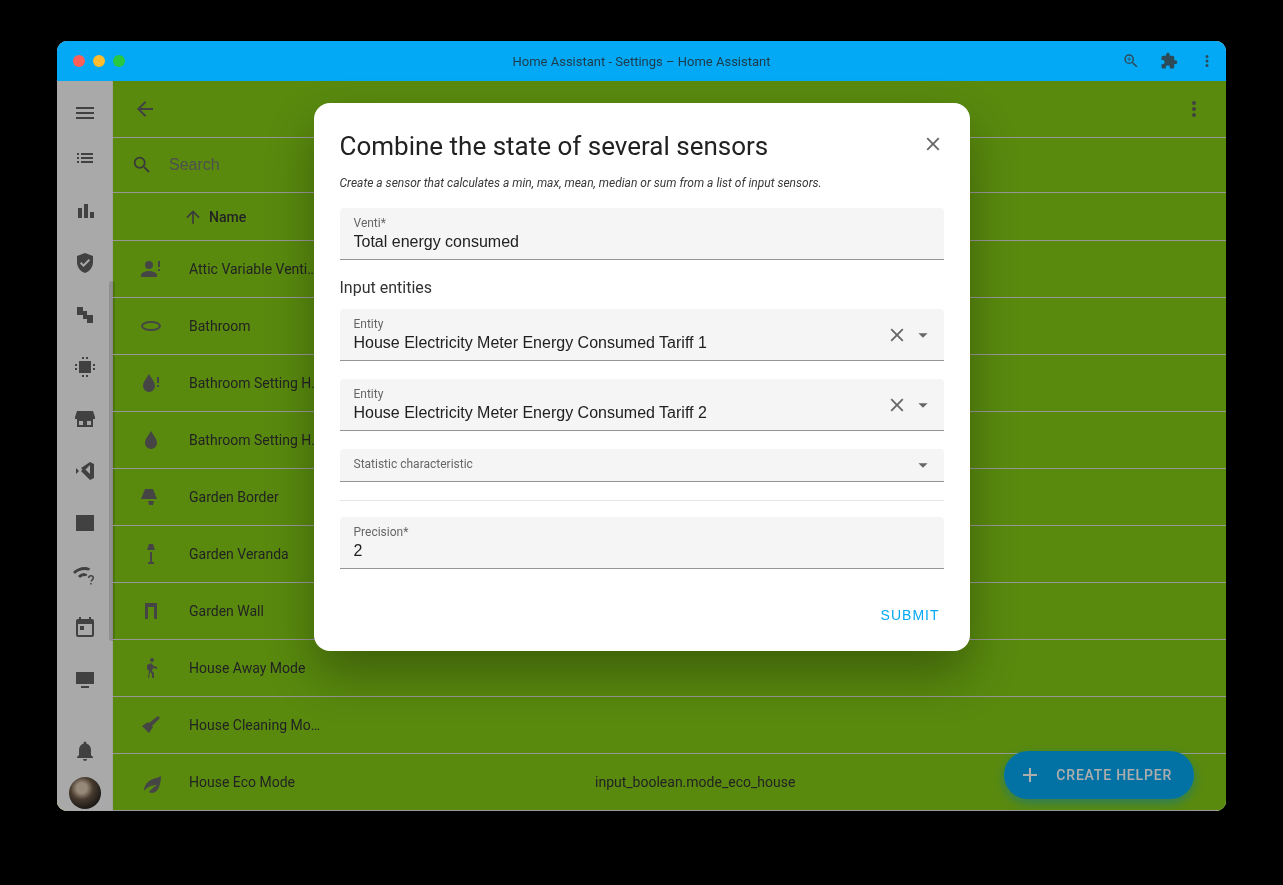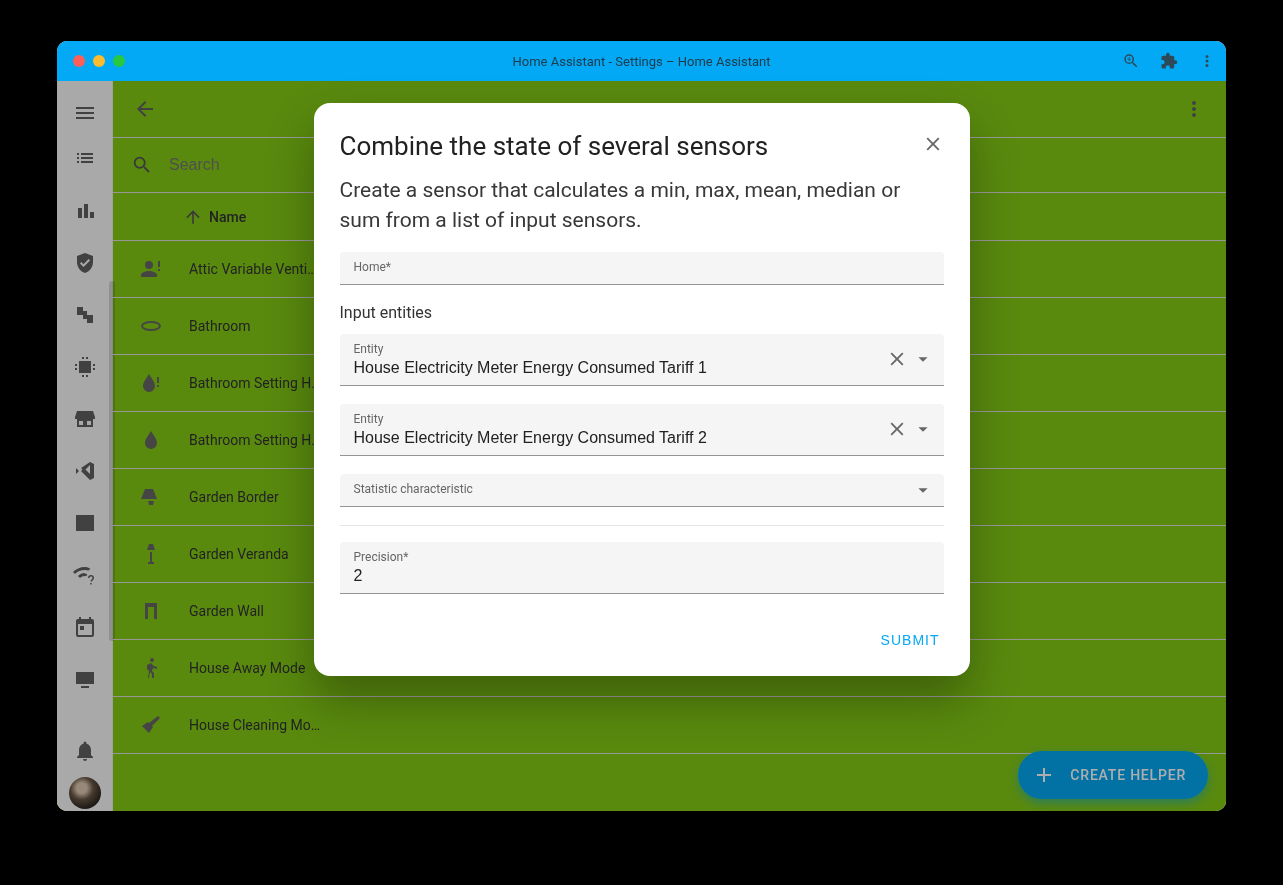--- a/index.html
+++ b/index.html
@@ -82,21 +82,21 @@
   top: 40px;
   width: 6px;
   height: 360px;
   background: rgba(0,0,0,0.15);
   border-radius: 3px;
 }
 .rows-wrap { position: relative; }
 
 .fab {
   position: absolute;
-  right: 18px;
+  right: 32px;
   bottom: 20px;
   height: 48px;
   background: #03a9f4;
   color: #fff;
   border-radius: 26px;
   display:flex; align-items:center; gap: 14px;
   padding: 0 22px 0 14px;
   font-size: 14px; letter-spacing: 0.8px; font-weight:500;
   box-shadow: 0 4px 10px rgba(3,169,244,0.5);
 }
@@ -115,21 +115,21 @@
   background: #fff;
   border-radius: 16px;
   box-shadow: 0 24px 48px rgba(0,0,0,.3);
   padding: 24px 0 16px 0;
   display:flex; flex-direction:column;
 }
 .dialog-body { padding: 0 26px; overflow-y:auto; flex:1;}
 .dialog-header { display:flex; align-items:center; justify-content:space-between; padding: 4px 26px 10px 26px;}
 .dialog-title { font-size: 26px; color:#212121; font-weight:400;}
 .close-btn svg { width:22px; height:22px; fill:#666; }
-.dialog-desc { font-size: 21px; color:#383838; line-height:1.45; padding: 4px 26px 16px 26px;}
+.dialog-desc { font-size: 12px; color:#383838; line-height:1.45; padding: 4px 26px 16px 26px; font-style: italic;}
 
 .field {
   background: #f5f5f5;
   border-bottom: 1px solid #949494;
   border-radius: 4px 4px 0 0;
   padding: 8px 14px 8px 14px;
   margin-bottom: 18px;
   position: relative;
 }
 .field-label { font-size:12px; color:#666; display:block; margin-bottom:2px;}
@@ -297,20 +297,28 @@
                 <path d="M13 2a2 2 0 110 4 2 2 0 010-4zM9 22l1-7-2-2V9l4-2 3 3 3 1v2l-4-1-1 3 2 2v5h-2v-4l-2-2-1 6z"></path>
               </svg>
           <div class="row-name">House Away Mode</div>
         </div>
         <div class="row">
           <svg class="row-icon" viewBox="0 0 24 24">
                 <path d="M19 3l2 2-8 8 1 1-4 6-7-7 6-4 1 1z"></path>
               </svg>
           <div class="row-name">House Cleaning Mo…</div>
         </div>
+        <div class="row">
+          <svg class="row-icon" viewBox="0 0 24 24">
+                <path d="M17 8C8 10 5 16 5 21c3-4 8-6 13-6-5 3-8 7-8 7s1 1 3 1c7 0 9-11 9-17-2 1-4 2-5 2z"></path>
+              </svg>
+          <div class="row-name">House Eco Mode</div>
+          <div class="row-id">input_boolean.mode_eco_house</div>
+          <div class="row-type">Toggle</div>
+        </div>
       </div>
       </div>
 
       <div class="fab">
         <svg viewBox="0 0 24 24">
             <path d="M19 13h-6v6h-2v-6H5v-2h6V5h2v6h6z"></path>
           </svg>
         <span>CREATE HELPER</span>
       </div>
 
@@ -323,21 +331,22 @@
           <div class="close-btn">
             <svg viewBox="0 0 24 24">
                 <path d="M19 6.4L17.6 5 12 10.6 6.4 5 5 6.4 10.6 12 5 17.6 6.4 19 12 13.4 17.6 19 19 17.6 13.4 12z"></path>
               </svg>
           </div>
         </div>
         <div class="dialog-desc">Create a sensor that calculates a min, max, mean, median or sum from a list of input sensors.</div>
 
         <div class="dialog-body">
           <div class="field">
-            <span class="field-label">Home*</span>
+            <span class="field-label">Venti*</span>
+            <input class="field-value" value="Total energy consumed" style="">
           </div>
 
           <div class="section-label">Input entities</div>
 
           <div class="field">
             <span class="field-label">Entity</span>
             <input class="field-value" value="House Electricity Meter Energy Consumed Tariff 1" style="">
             <div class="trail">
               <svg viewBox="0 0 24 24">
                   <path d="M19 6.4L17.6 5 12 10.6 6.4 5 5 6.4 10.6 12 5 17.6 6.4 19 12 13.4 17.6 19 19 17.6 13.4 12z"></path>

